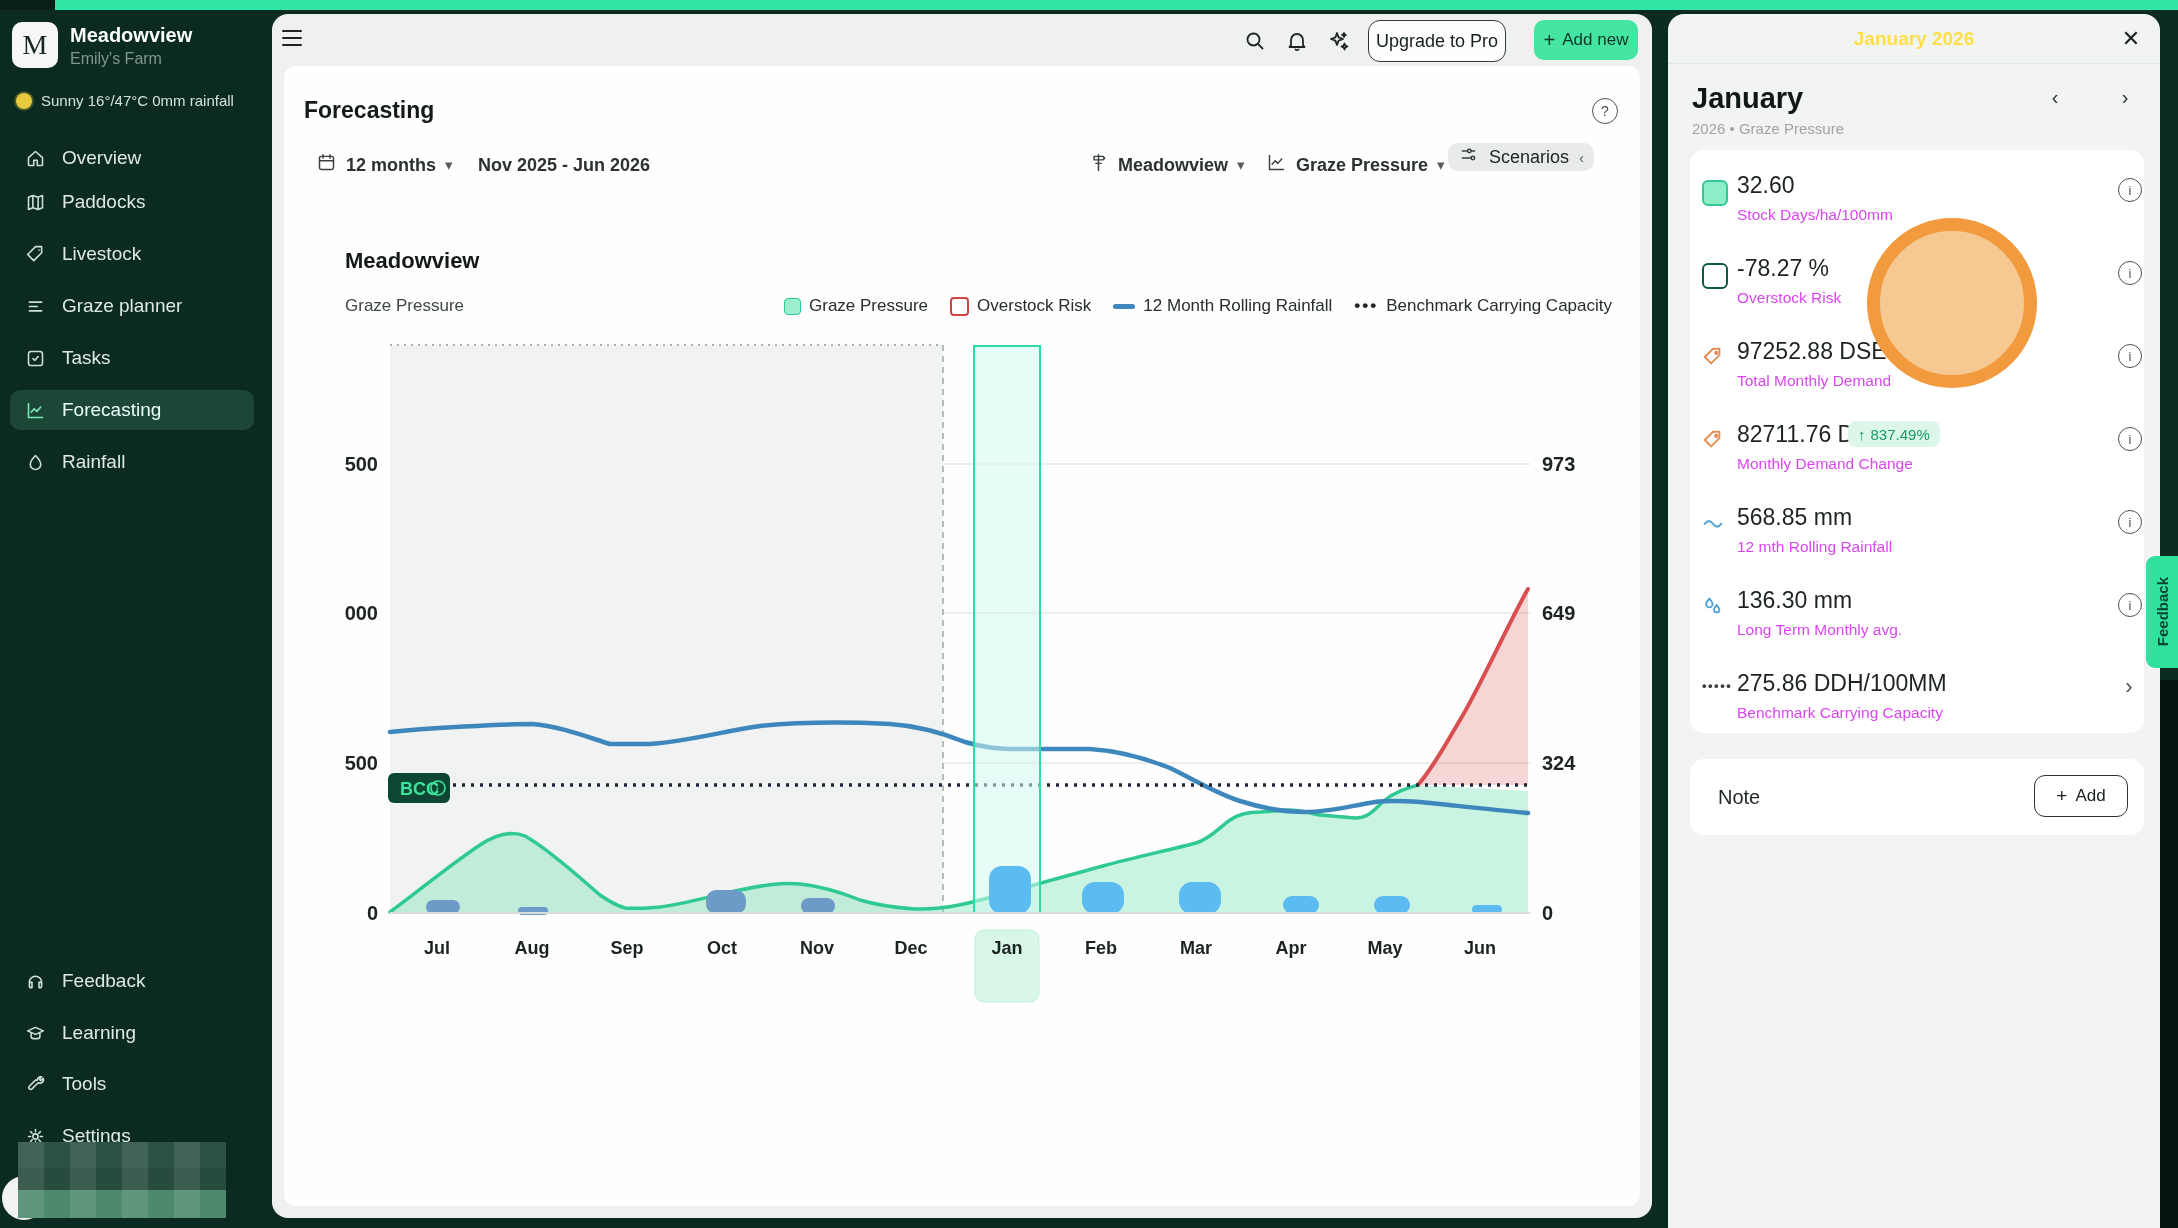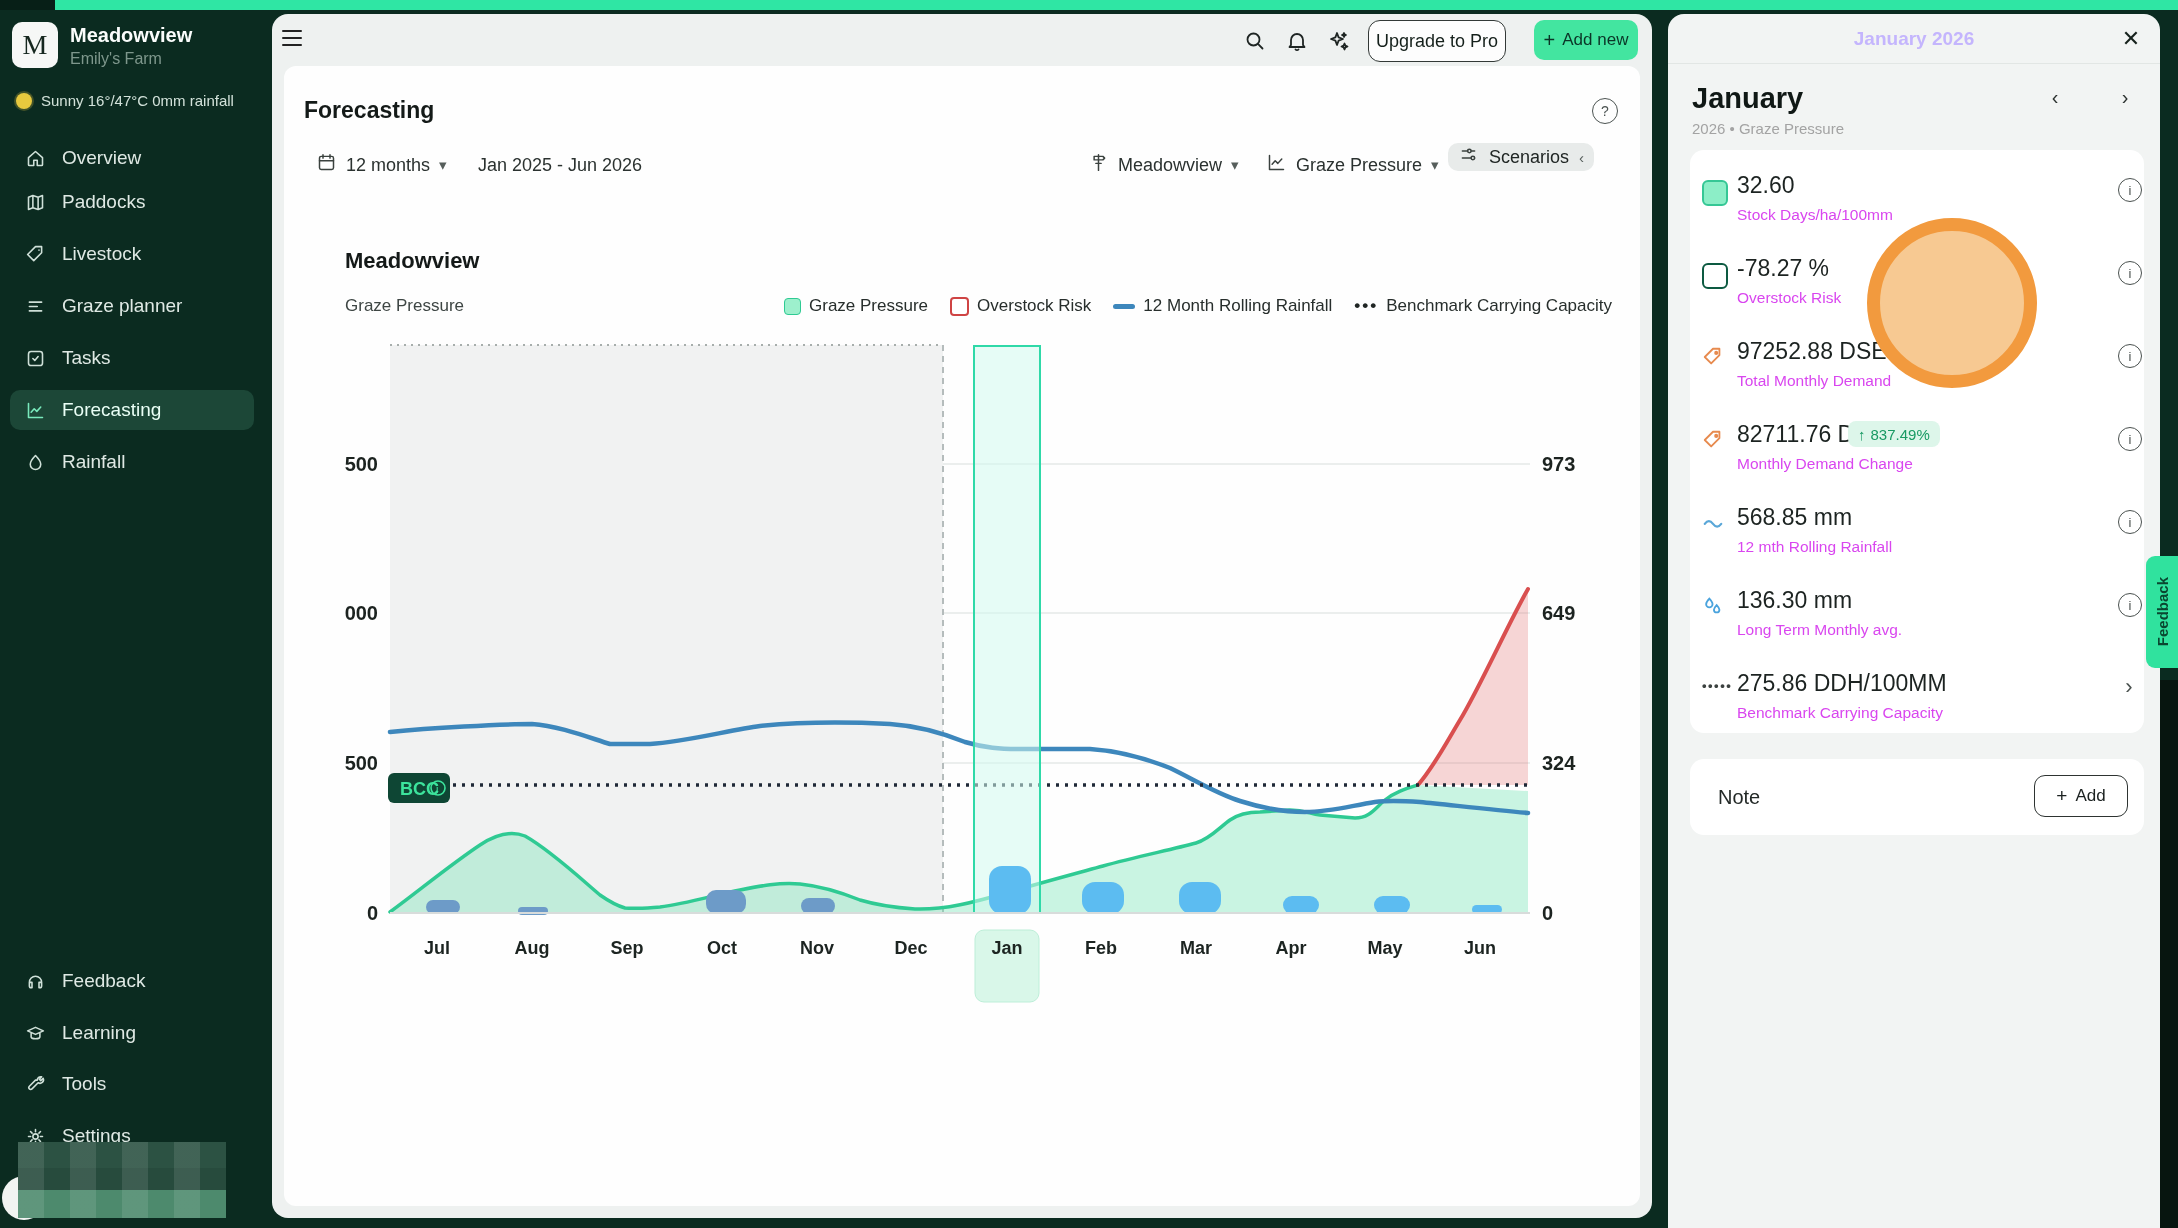--- a/index.html
+++ b/index.html
@@ -43,40 +43,40 @@
   .tb-ic svg{width:24px;height:24px;stroke:#1e2523;fill:none;stroke-width:1.8;stroke-linecap:round;stroke-linejoin:round;}
   .btn-upgrade{left:1368px;top:20px;width:136px;height:40px;border:1.6px solid #33393 7;border:1.6px solid #333937;
     border-radius:12px;background:#fdfdfd;display:flex;align-items:center;justify-content:center;
     font-size:18px;color:#15201b;cursor:pointer;}
   .btn-addnew{left:1534px;top:20px;width:104px;height:40px;border-radius:10px;background:#43e5a0;
     display:flex;align-items:center;justify-content:center;gap:7px;font-size:17px;color:#0b352
     7;color:#0b3527;cursor:pointer;}
   .page-title{left:304px;top:97px;font-size:23px;font-weight:bold;color:#141a18;}
   .help-ic{left:1592px;top:98px;width:24px;height:24px;border:1.7px solid #4c5452;border-radius:50%;
     display:flex;align-items:center;justify-content:center;font-size:14px;color:#4c5452;cursor:pointer;}
-  .filter{top:146px;height:38px;display:flex;align-items:center;gap:9px;font-size:18px;color:#2b3230;cursor:pointer;}
+  .filter{top:146px;height:38px;display:flex;align-items:center;gap:9px;font-size:18px;color:#2b3230;cursor:pointer;font-weight:bold;}
   .chev{font-size:15px;color:#565e5b;}
   .f-ic svg{width:21px;height:21px;stroke:#3a413e;fill:none;stroke-width:1.7;stroke-linecap:round;stroke-linejoin:round;}
   .scenarios-pill{left:1448px;top:143px;width:146px;height:28px;background:#e8ebea;border-radius:10px;
     display:flex;align-items:center;justify-content:center;gap:10px;font-size:18px;color:#20262
     4;color:#202624;cursor:pointer;}
   .chart-title{left:345px;top:248px;font-size:22px;font-weight:bold;color:#14191
     8;color:#141918;}
   .chart-sub{left:345px;top:296px;font-size:17px;color:#3e4644;}
   .legend{left:784px;top:296px;display:flex;align-items:center;gap:22px;font-size:17px;color:#272e2c;}
   .lg{display:flex;align-items:center;gap:8px;}
   .sw1{width:15px;height:15px;border-radius:4px;background:#9df0cd;border:1.6px solid #2fca93;}
   .sw2{width:15px;height:15px;border-radius:4px;background:#fff;border:2.4px solid #cf4444;}
   .sw3{width:22px;height:5px;border-radius:3px;background:#3d87bc;}
   .sw4{letter-spacing:2px;color:#20262
     4;color:#202624;font-weight:bold;}
   
   .panel{left:1668px;top:14px;width:492px;height:1214px;background:#f2f4f3;border-radius:16px 16px 0 0;}
   .panel-head{left:1668px;top:14px;width:492px;height:50px;display:flex;align-items:center;justify-content:center;
-    font-size:19px;font-weight:bold;color:#c4b5fd;border-bottom:1px solid #e2e6e4;box-sizing:border-box;}
+    font-size:19px;font-weight:bold;color:#fde047;border-bottom:1px solid #e2e6e4;box-sizing:border-box;}
   .close-x{left:2118px;top:26px;width:26px;height:26px;font-size:22px;color:#15201b;display:flex;
     align-items:center;justify-content:center;cursor:pointer;}
   .month-title{left:1692px;top:82px;font-size:29px;font-weight:bold;color:#10181
     5;color:#101815;}
   .month-sub{left:1692px;top:120px;font-size:15px;color:#a3a3a3;}
   .pnav{top:82px;width:30px;height:30px;display:flex;align-items:center;justify-content:center;
     font-size:20px;color:#2a302e;cursor:pointer;}
   .mcard{left:1690px;top:150px;width:454px;height:583px;background:#ffffff;border-radius:14px;}
   .mrow{position:absolute;left:1690px;width:454px;height:83px;}
   .mrow .mic{position:absolute;left:12px;top:24px;width:22px;height:22px;}
@@ -257,21 +257,21 @@
 
 <div class="abs filter" style="left:316px">
   <span class="f-ic"><svg viewBox="0 0 24 24">
         <rect x="4" y="5" width="16" height="15" rx="2"></rect>
         <path d="M8 3v4M16 3v4M4 10h16"></path>
       </svg></span>
   <span>12 months</span>
   <span class="chev">▾</span>
 </div>
 <div class="abs filter" style="left:478px">
-  <span>Jan 2025 - Jun 2026</span>
+  <span>Nov 2025 - Jun 2026</span>
 </div>
 <div class="abs filter" style="left:1088px">
   <span class="f-ic"><svg viewBox="0 0 24 24">
         <path d="M12 3v18M7 5h10l2 2-2 2H7zM9 13h6"></path>
       </svg></span>
   <span>Meadowview</span>
   <span class="chev">▾</span>
 </div>
 <div class="abs filter" style="left:1266px">
   <span class="f-ic"><svg viewBox="0 0 24 24">

